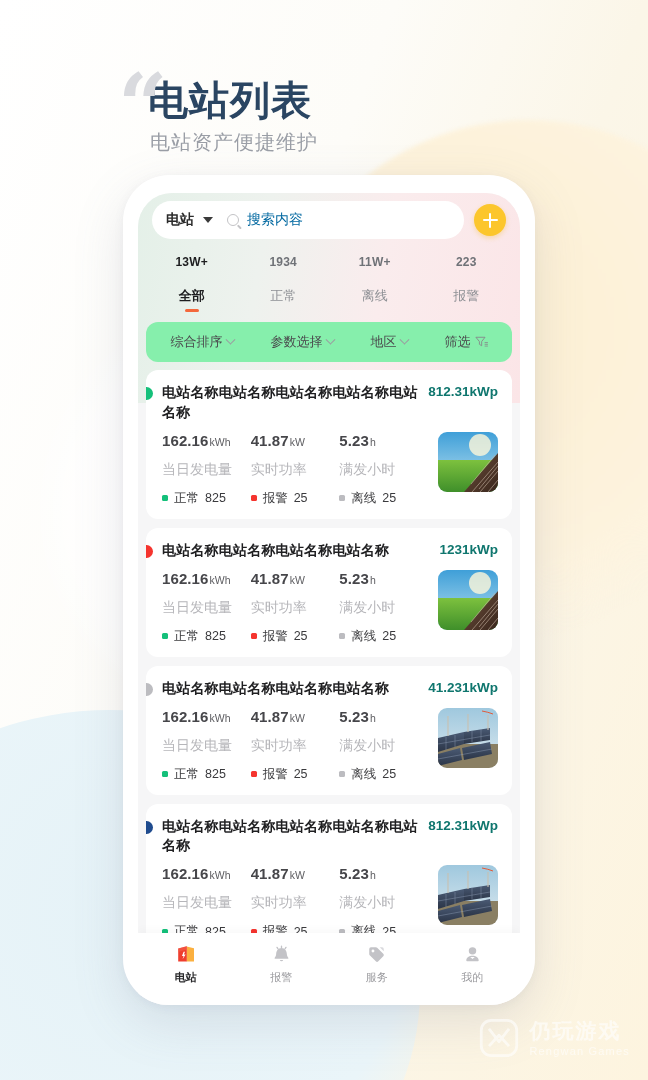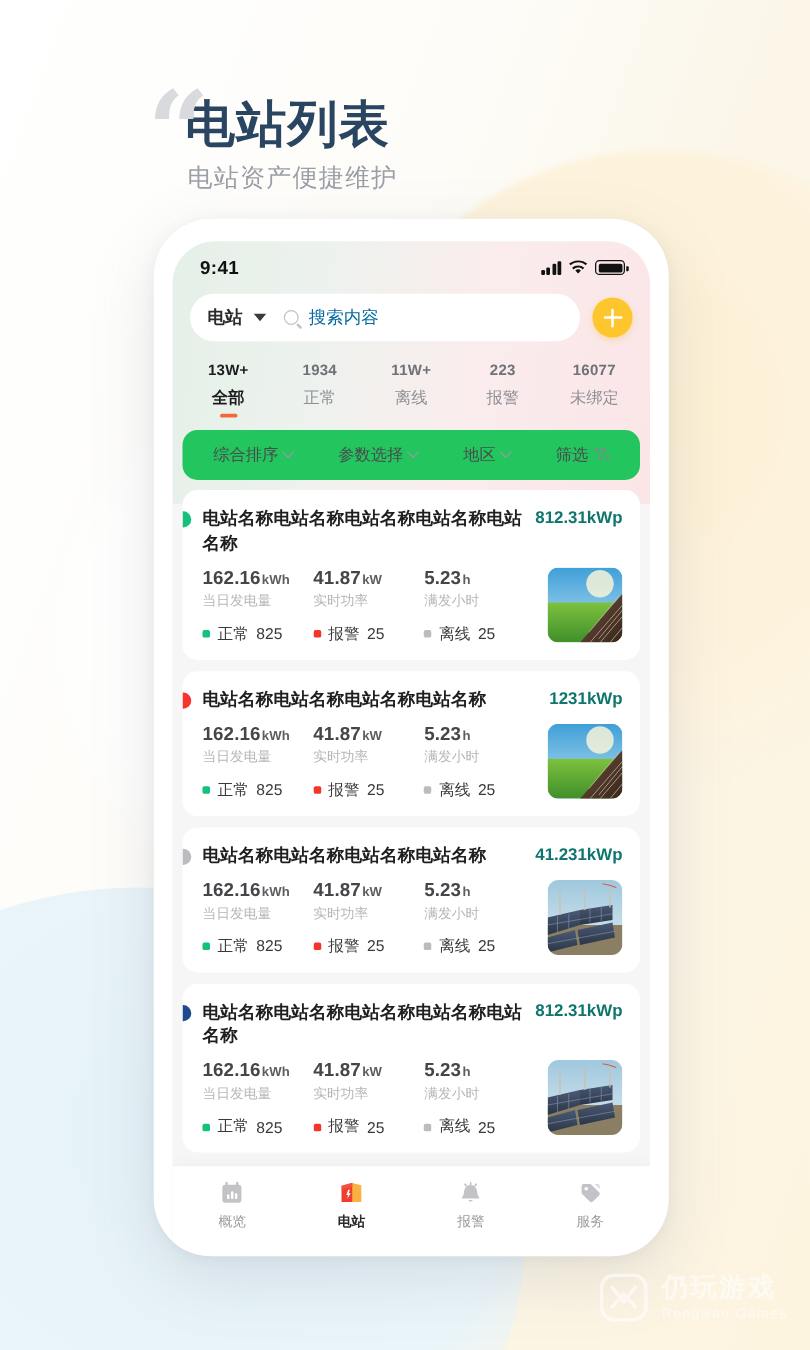--- a/index.html
+++ b/index.html
@@ -132,31 +132,31 @@
   .add-btn .plus::before, .add-btn .plus::after {
     content: ""; position: absolute; background: #fff; border-radius: 1px;
   }
   .add-btn .plus::before { left: 0; top: 6.4px; width: 15px; height: 2.4px; }
   .add-btn .plus::after { top: 0; left: 6.4px; height: 15px; width: 2.4px; }
 
   
   .stats-row { display: flex; padding: 6px 8px 10px 8px; }
   .stat { flex: 1; text-align: center; position: relative; padding-bottom: 7px; }
   .stat-value { font-size: 12px; font-weight: 700; color: #6f7277; letter-spacing: .2px; }
-  .stat-label { font-size: 13px; color: #8e9095; margin-top: 6px; }
+  .stat-label { font-size: 13px; color: #8e9095; margin-top: 18px; }
   .stat.active .stat-value, .stat.active .stat-label { color: #1d1d1f; font-weight: 700; }
   .stat.active::after {
     content: ""; position: absolute; left: 50%; bottom: 0;
     transform: translateX(-50%);
     width: 14px; height: 3px; border-radius: 2px; background: #f4683c;
   }
 
   
   .filter-bar {
-    margin: 0 8px; background: #22c55e; border-radius: 12px;
+    margin: 0 8px; background: #86efac; border-radius: 12px;
     height: 40px; display: flex; align-items: center; justify-content: space-around;
     padding: 0 6px;
   }
   .filter-item { display: flex; align-items: center; gap: 4px; font-size: 13px; color: #4a4a4d; }
   .chev {
     width: 7px; height: 7px; border-right: 1.5px solid #9b9b9f;
     border-bottom: 1.5px solid #9b9b9f; transform: rotate(45deg) translate(-2px,-2px);
   }
   .funnel-icon { width: 13px; height: 12px; }
 
@@ -175,22 +175,22 @@
   .card-title {
     flex: 1; font-size: 14px; font-weight: 700; color: #1f1f21;
     line-height: 1.42; letter-spacing: .2px;
   }
   .card-cap { font-size: 13.5px; font-weight: 700; color: #0f766e; white-space: nowrap; padding-top: 1px; }
   .card-body { display: flex; align-items: flex-start; margin-top: 9px; }
   .metrics-wrap { flex: 1; }
   .metrics { display: flex; }
   .metric { width: 33.33%; }
   .metric-value { font-size: 15px; font-weight: 600; color: #46464a; letter-spacing: .1px; }
-  .metric-value .unit { font-size: 10.5px; font-weight: 700; color: #5d5d61; margin-left: 1px; }
-  .metric-label { font-size: 11px; color: #b6b6ba; margin-top: 2px; }
+  .metric-value .unit { font-size: 10.5px; font-weight: 400; color: #5d5d61; margin-left: 1px; }
+  .metric-label { font-size: 14px; color: #b6b6ba; margin-top: 12px; }
   .status-line { display: flex; margin-top: 11px; }
   .status-item { width: 33.33%; display: flex; align-items: center; gap: 6px; font-size: 12.5px; color: #3a3a3d; }
   .dot { width: 6px; height: 6px; border-radius: 1.5px; flex: none; }
   .thumb {
     width: 60px; height: 60px; border-radius: 9px; margin-left: 10px;
     flex: none; overflow: hidden; position: relative;
   }
 
   
   .tab-bar {
@@ -224,39 +224,20 @@
   <div class="quote-mark">“</div>
   <div class="page-title">电站列表</div>
   <div class="page-subtitle">电站资产便捷维护</div>
 </div>
 
 <div class="phone">
   <div class="screen">
     <div class="screen-top-grad"></div>
     <div class="screen-body">
 
-      <div class="status-bar">
-        <div class="status-time">9:41</div>
-        <div class="status-icons">
-          <span class="sig">
-              <i></i>
-              <i></i>
-              <i></i>
-              <i></i>
-            </span>
-          <svg width="15" height="12" viewBox="0 0 16 12">
-            <path d="M8 11.2 5.6 8.5a3.6 3.6 0 0 1 4.8 0L8 11.2z" fill="#111"></path>
-            <path d="M8 6.1c1.5 0 2.9.55 3.95 1.5l1.25-1.4A7.55 7.55 0 0 0 8 4.2a7.55 7.55 0 0 0-5.2 2l1.25 1.4A5.85 5.85 0 0 1 8 6.1z" fill="#111"></path>
-            <path d="M8 1.5c2.5 0 4.8.95 6.5 2.5l1.2-1.35A11.1 11.1 0 0 0 8 0C4.95 0 2.2 1.2.3 2.65L1.5 4A10 10 0 0 1 8 1.5z" fill="#111"></path>
-          </svg>
-          <span class="batt">
-              <i></i>
-            </span>
-        </div>
-      </div>
 
       <div class="search-row">
         <div class="search-box">
           <span class="search-scope">电站</span>
           <span class="caret-down"></span>
           <span class="search-mag"></span>
           <span class="search-placeholder">搜索内容</span>
         </div>
         <div class="add-btn">
           <span class="plus"></span>
@@ -272,24 +253,20 @@
           <div class="stat-value">1934</div>
           <div class="stat-label">正常</div>
         </div>
         <div class="stat">
           <div class="stat-value">11W+</div>
           <div class="stat-label">离线</div>
         </div>
         <div class="stat">
           <div class="stat-value">223</div>
           <div class="stat-label">报警</div>
-        </div>
-        <div class="stat">
-          <div class="stat-value">16077</div>
-          <div class="stat-label">未绑定</div>
         </div>
       </div>
 
       <div class="filter-bar">
         <div class="filter-item">
           <span>综合排序</span>
           <span class="chev"></span>
         </div>
         <div class="filter-item">
           <span>参数选择</span>
@@ -585,33 +562,20 @@
                 <path d="M44 3 q6 1 11 3" stroke="#e05b3a" stroke-width="1" fill="none"></path>
               </svg>
             </div>
           </div>
         </div>
 
       </div>
     </div>
 
     <div class="tab-bar">
-      <div class="tab">
-        <div class="tab-icon">
-          <svg width="21" height="21" viewBox="0 0 22 22">
-            <rect x="3" y="4" width="16" height="15" rx="2.5" fill="#c3c3c7"></rect>
-            <rect x="5.5" y="1.5" width="2" height="4" rx="1" fill="#c3c3c7"></rect>
-            <rect x="14.5" y="1.5" width="2" height="4" rx="1" fill="#c3c3c7"></rect>
-            <rect x="7" y="12" width="2" height="4" rx="1" fill="#fff"></rect>
-            <rect x="10.3" y="9.5" width="2" height="6.5" rx="1" fill="#fff"></rect>
-            <rect x="13.6" y="11" width="2" height="5" rx="1" fill="#fff"></rect>
-          </svg>
-        </div>
-        <div class="tab-label">概览</div>
-      </div>
       <div class="tab active">
         <div class="tab-icon">
           <svg width="22" height="22" viewBox="0 0 22 22">
             <path d="M11.6 3.4 L19 5.2 L19 18.6 L11.6 18.6 Z" fill="#fbb040"></path>
             <path d="M11.8 3.2 L3.2 5.6 L3.2 18.6 L11.8 18.6 Z" fill="#ef3e2e"></path>
             <path d="M11.8 3.2 L3.2 5.6 L3.2 9 L11.8 6.4 Z" fill="#f4614e" opacity=".55"></path>
             <path d="M8.6 8.8 L7 13 L8.6 13 L7.6 16.2 L10.6 11.6 L8.9 11.6 L10 8.8 Z" fill="#fff"></path>
           </svg>
         </div>
         <div class="tab-label">电站</div>
@@ -628,20 +592,30 @@
       </div>
       <div class="tab">
         <div class="tab-icon">
           <svg width="21" height="21" viewBox="0 0 22 22">
             <path d="M10.4 3.4H5.2A1.8 1.8 0 0 0 3.4 5.2v5.2c0 .5.2.9.5 1.3l6.4 6.4a1.8 1.8 0 0 0 2.6 0l5.2-5.2a1.8 1.8 0 0 0 0-2.6L11.7 3.9a1.8 1.8 0 0 0-1.3-.5z" fill="#c3c3c7"></path>
             <circle cx="7.3" cy="7.3" r="1.5" fill="#fff"></circle>
             <path d="M14.4 3.4h2.4A1.8 1.8 0 0 1 18.6 5.2v2.4z" fill="#d9d9dd"></path>
           </svg>
         </div>
         <div class="tab-label">服务</div>
+      </div>
+      <div class="tab">
+        <div class="tab-icon">
+          <svg width="21" height="21" viewBox="0 0 22 22">
+            <circle cx="11" cy="7.2" r="3.9" fill="#c3c3c7"></circle>
+            <path d="M11 12.2c-3.6 0-6.5 2.2-6.5 4.9 0 .6.5 1.1 1.1 1.1h10.8c.6 0 1.1-.5 1.1-1.1 0-2.7-2.9-4.9-6.5-4.9z" fill="#c3c3c7"></path>
+            <path d="M8.6 13.6 11 15.7l2.4-2.1z" fill="#fff"></path>
+          </svg>
+        </div>
+        <div class="tab-label">我的</div>
       </div>
     </div>
 
   </div>
 </div>
 
 <div class="watermark">
   <svg class="wm-mark" viewBox="0 0 44 44">
     <rect x="2.5" y="2.5" width="39" height="39" rx="11" fill="none" stroke="#fff" stroke-width="3"></rect>
     <path d="M11 12 L22 26 L33 12" fill="none" stroke="#fff" stroke-width="3" stroke-linejoin="round"></path>

